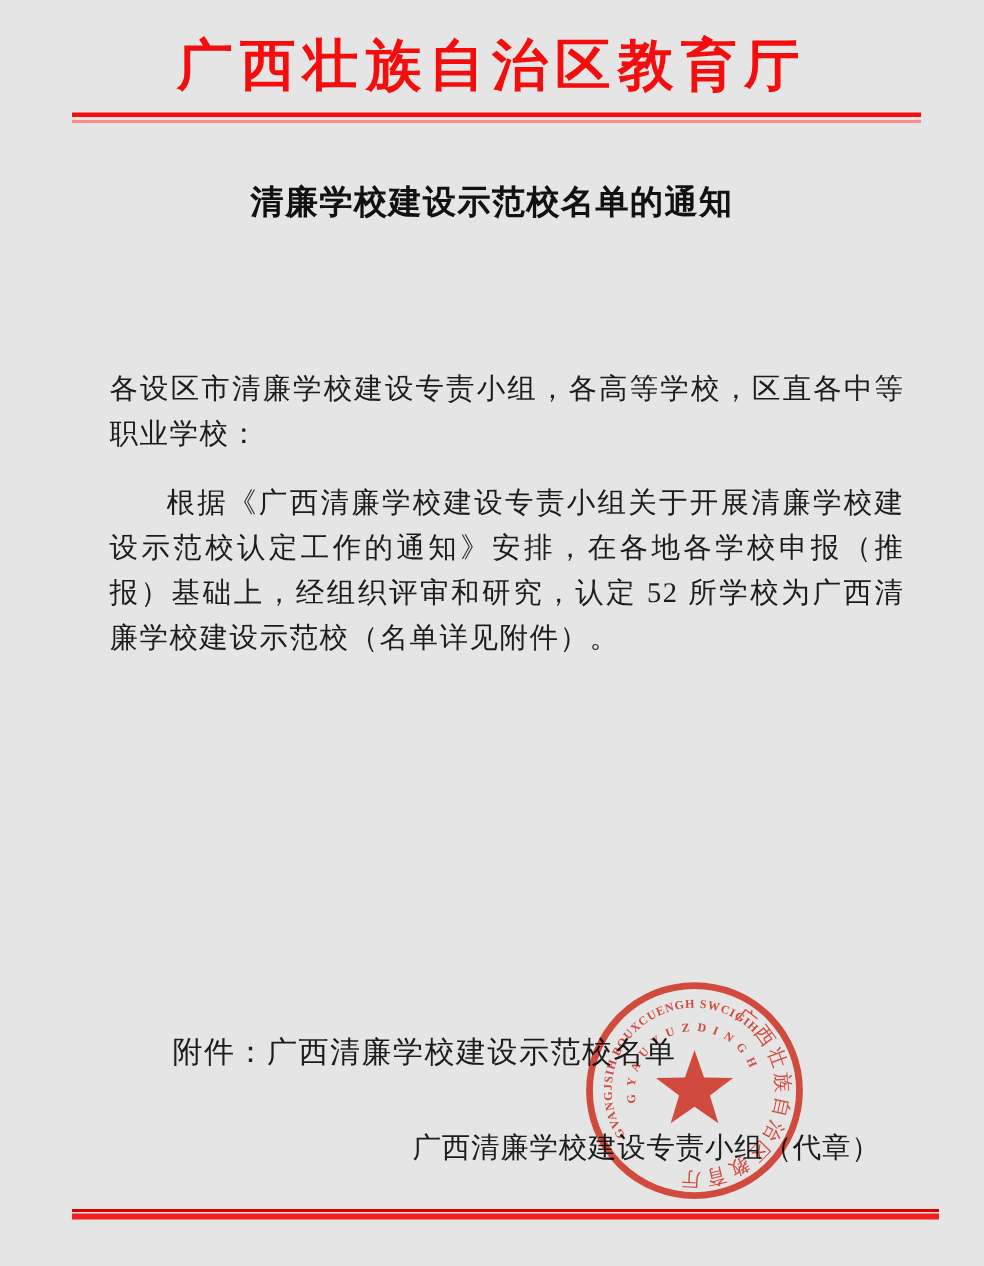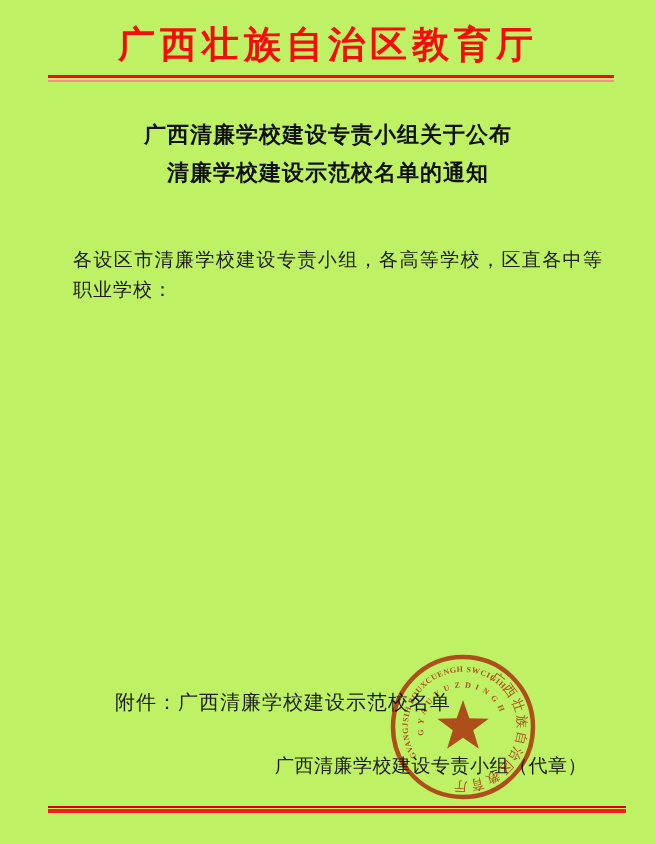--- a/index.html
+++ b/index.html
@@ -1,17 +1,17 @@
 <!DOCTYPE html>
 <html><head>
 <meta charset="utf-8">
 <style>
   html,body { margin:0; padding:0; background:#ffffff; }
   .page {
-    position:relative; width:656px; height:844px; background:#bef264;
+    position:relative; width:656px; height:844px; background:#e5e5e5;
     font-family:"Liberation Serif","DejaVu Serif",serif;
     color:#1a1a1a; overflow:hidden;
   }
   .agency-header {
     position:absolute; top:24px; left:0; width:656px;
     text-align:center; font-size:37px; font-weight:bold;
     letter-spacing:5px; color:#f50d0d; line-height:42px; white-space:nowrap;
   }
   .header-divider {
     position:absolute; left:48px; top:75px; width:566px; height:2px;
@@ -60,26 +60,26 @@
 </head>
 <body>
 
 <div class="page">
 
   <div class="agency-header">广西壮族自治区教育厅</div>
 
   <div class="header-divider"></div>
 
   <div class="doc-title">
-    <div>广西清廉学校建设专责小组关于公布</div>
     <div>清廉学校建设示范校名单的通知</div>
   </div>
 
   <div class="body-text">
     <p>各设区市清廉学校建设专责小组，各高等学校，区直各中等职业学校：</p>
+    <p class="para-indent">根据《广西清廉学校建设专责小组关于开展清廉学校建设示范校认定工作的通知》安排，在各地各学校申报（推报）基础上，经组织评审和研究，认定 52 所学校为广西清廉学校建设示范校（名单详见附件）。</p>
   </div>
 
   <div class="attachment-line">附件：广西清廉学校建设示范校名单</div>
 
   <div class="signature-issuer">广西清廉学校建设专责小组（代章）</div>
 
 
   <div class="bottom-divider"></div>
 
   <div class="official-seal">

